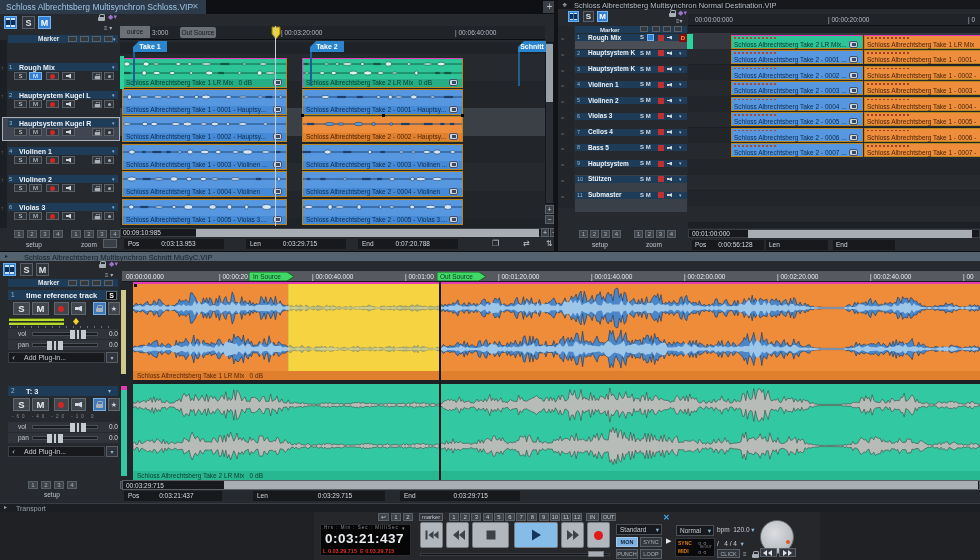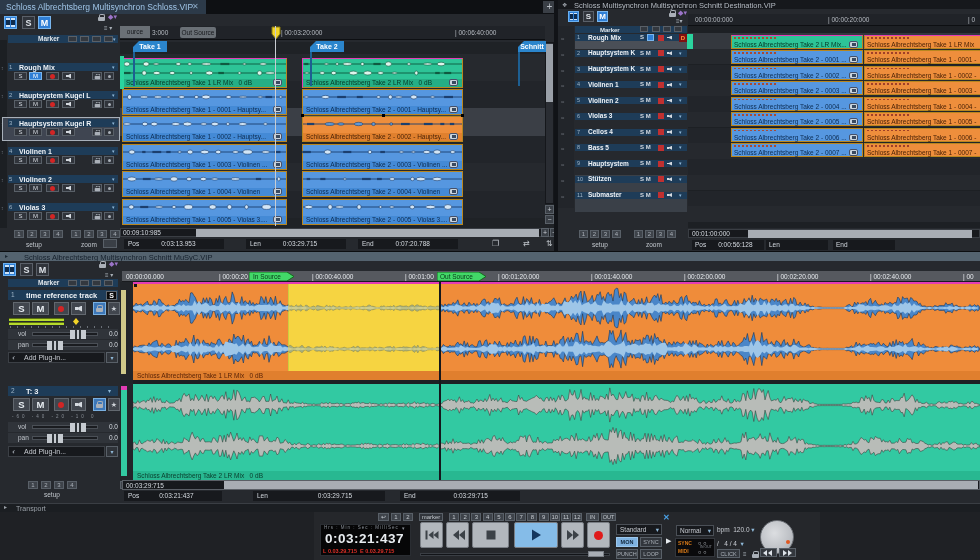--- a/index.html
+++ b/index.html
@@ -402,21 +402,21 @@
 <div style="position:absolute;left:124px;top:239px;width:100px;height:10px;background:#17191d;color:#d5dae0;font-size:6.5px;line-height:10px"><span style="margin-left:4px">Pos</span><span style="margin-left:22px">0:03:13.953</span></div>
 <div style="position:absolute;left:246px;top:239px;width:100px;height:10px;background:#17191d;color:#d5dae0;font-size:6.5px;line-height:10px"><span style="margin-left:4px">Len</span><span style="margin-left:22px">0:03:29.715</span></div>
 <div style="position:absolute;left:358px;top:239px;width:100px;height:10px;background:#17191d;color:#d5dae0;font-size:6.5px;line-height:10px"><span style="margin-left:4px">End</span><span style="margin-left:22px">0:07:20.788</span></div>
 <div style="position:absolute;left:492px;top:239px;width:18px;height:10px;color:#c2c7cd;font-size:8px;line-height:10px">❐</div>
 <div style="position:absolute;left:523px;top:239px;width:16px;height:10px;color:#c2c7cd;font-size:8px;line-height:10px">⇄</div>
 <div style="position:absolute;left:546px;top:239px;width:12px;height:10px;color:#c2c7cd;font-size:8px;line-height:10px">⇅</div>
 <div style="position:absolute;left:554px;top:0px;width:4px;height:251px;background:#111317"></div>
 <div style="position:absolute;left:558px;top:0px;width:422px;height:251px;background:#26292e"></div>
 <div style="position:absolute;left:558px;top:0px;width:422px;height:9px;background:#16181c"></div>
 <div style="position:absolute;left:562px;top:1.5px;width:7px;height:7px;color:#9aa0a8;font-size:6px;line-height:7px">❖</div>
-<div style="position:absolute;left:574px;top:0.5px;width:380px;height:9px;color:#b4bac2;font-size:7.5px;line-height:9px;white-space:nowrap">Schloss Multisynchron Multisynchron Schnitt Destination.VIP</div>
+<div style="position:absolute;left:574px;top:0.5px;width:380px;height:9px;color:#b4bac2;font-size:7.5px;line-height:9px;white-space:nowrap">Schloss Albrechtsberg Multisynchron Normal Destination.VIP</div>
 <div style="position:absolute;left:568px;top:11px;width:11px;height:11px;background:#2f7fd6;border:1px solid #6ab0f0"></div>
 <div style="position:absolute;left:570px;top:13px;width:3px;height:7px;background:#0e2c4e;border-top:1.5px solid #cfe4f8;border-bottom:1.5px solid #cfe4f8"></div>
 <div style="position:absolute;left:574px;top:13px;width:3px;height:7px;background:#0e2c4e;border-top:1.5px solid #cfe4f8;border-bottom:1.5px solid #cfe4f8"></div>
 <div style="position:absolute;left:583px;top:11px;width:11px;height:11px;background:#30343b;border:1px solid #5a6069;color:#dde2e8;font-size:8px;line-height:10px;text-align:center;font-weight:bold">S</div>
 <div style="position:absolute;left:597px;top:11px;width:11px;height:11px;background:#2f7fd6;border:1px solid #79b6ee;color:#fff;font-size:8px;line-height:10px;text-align:center;font-weight:bold">M</div>
 <div class="lk" style="left:669px;top:10px;width:7px;height:7px"></div>
 <div style="position:absolute;left:678px;top:9px;width:12px;height:8px;color:#9b74c8;font-size:7px;line-height:8px">◆▾</div>
 <div style="position:absolute;left:676px;top:17px;width:14px;height:8px;color:#aab0b8;font-size:6px;line-height:8px">≡▾</div>
 <div style="position:absolute;left:688px;top:14px;width:292px;height:12px;background:#202328;border-bottom:1px solid #0d0f12"></div>
 <div style="position:absolute;left:695px;top:15px;width:70px;height:10px;color:#b6bbc2;font-size:6.5px;line-height:10px">00:00:00:000</div>

